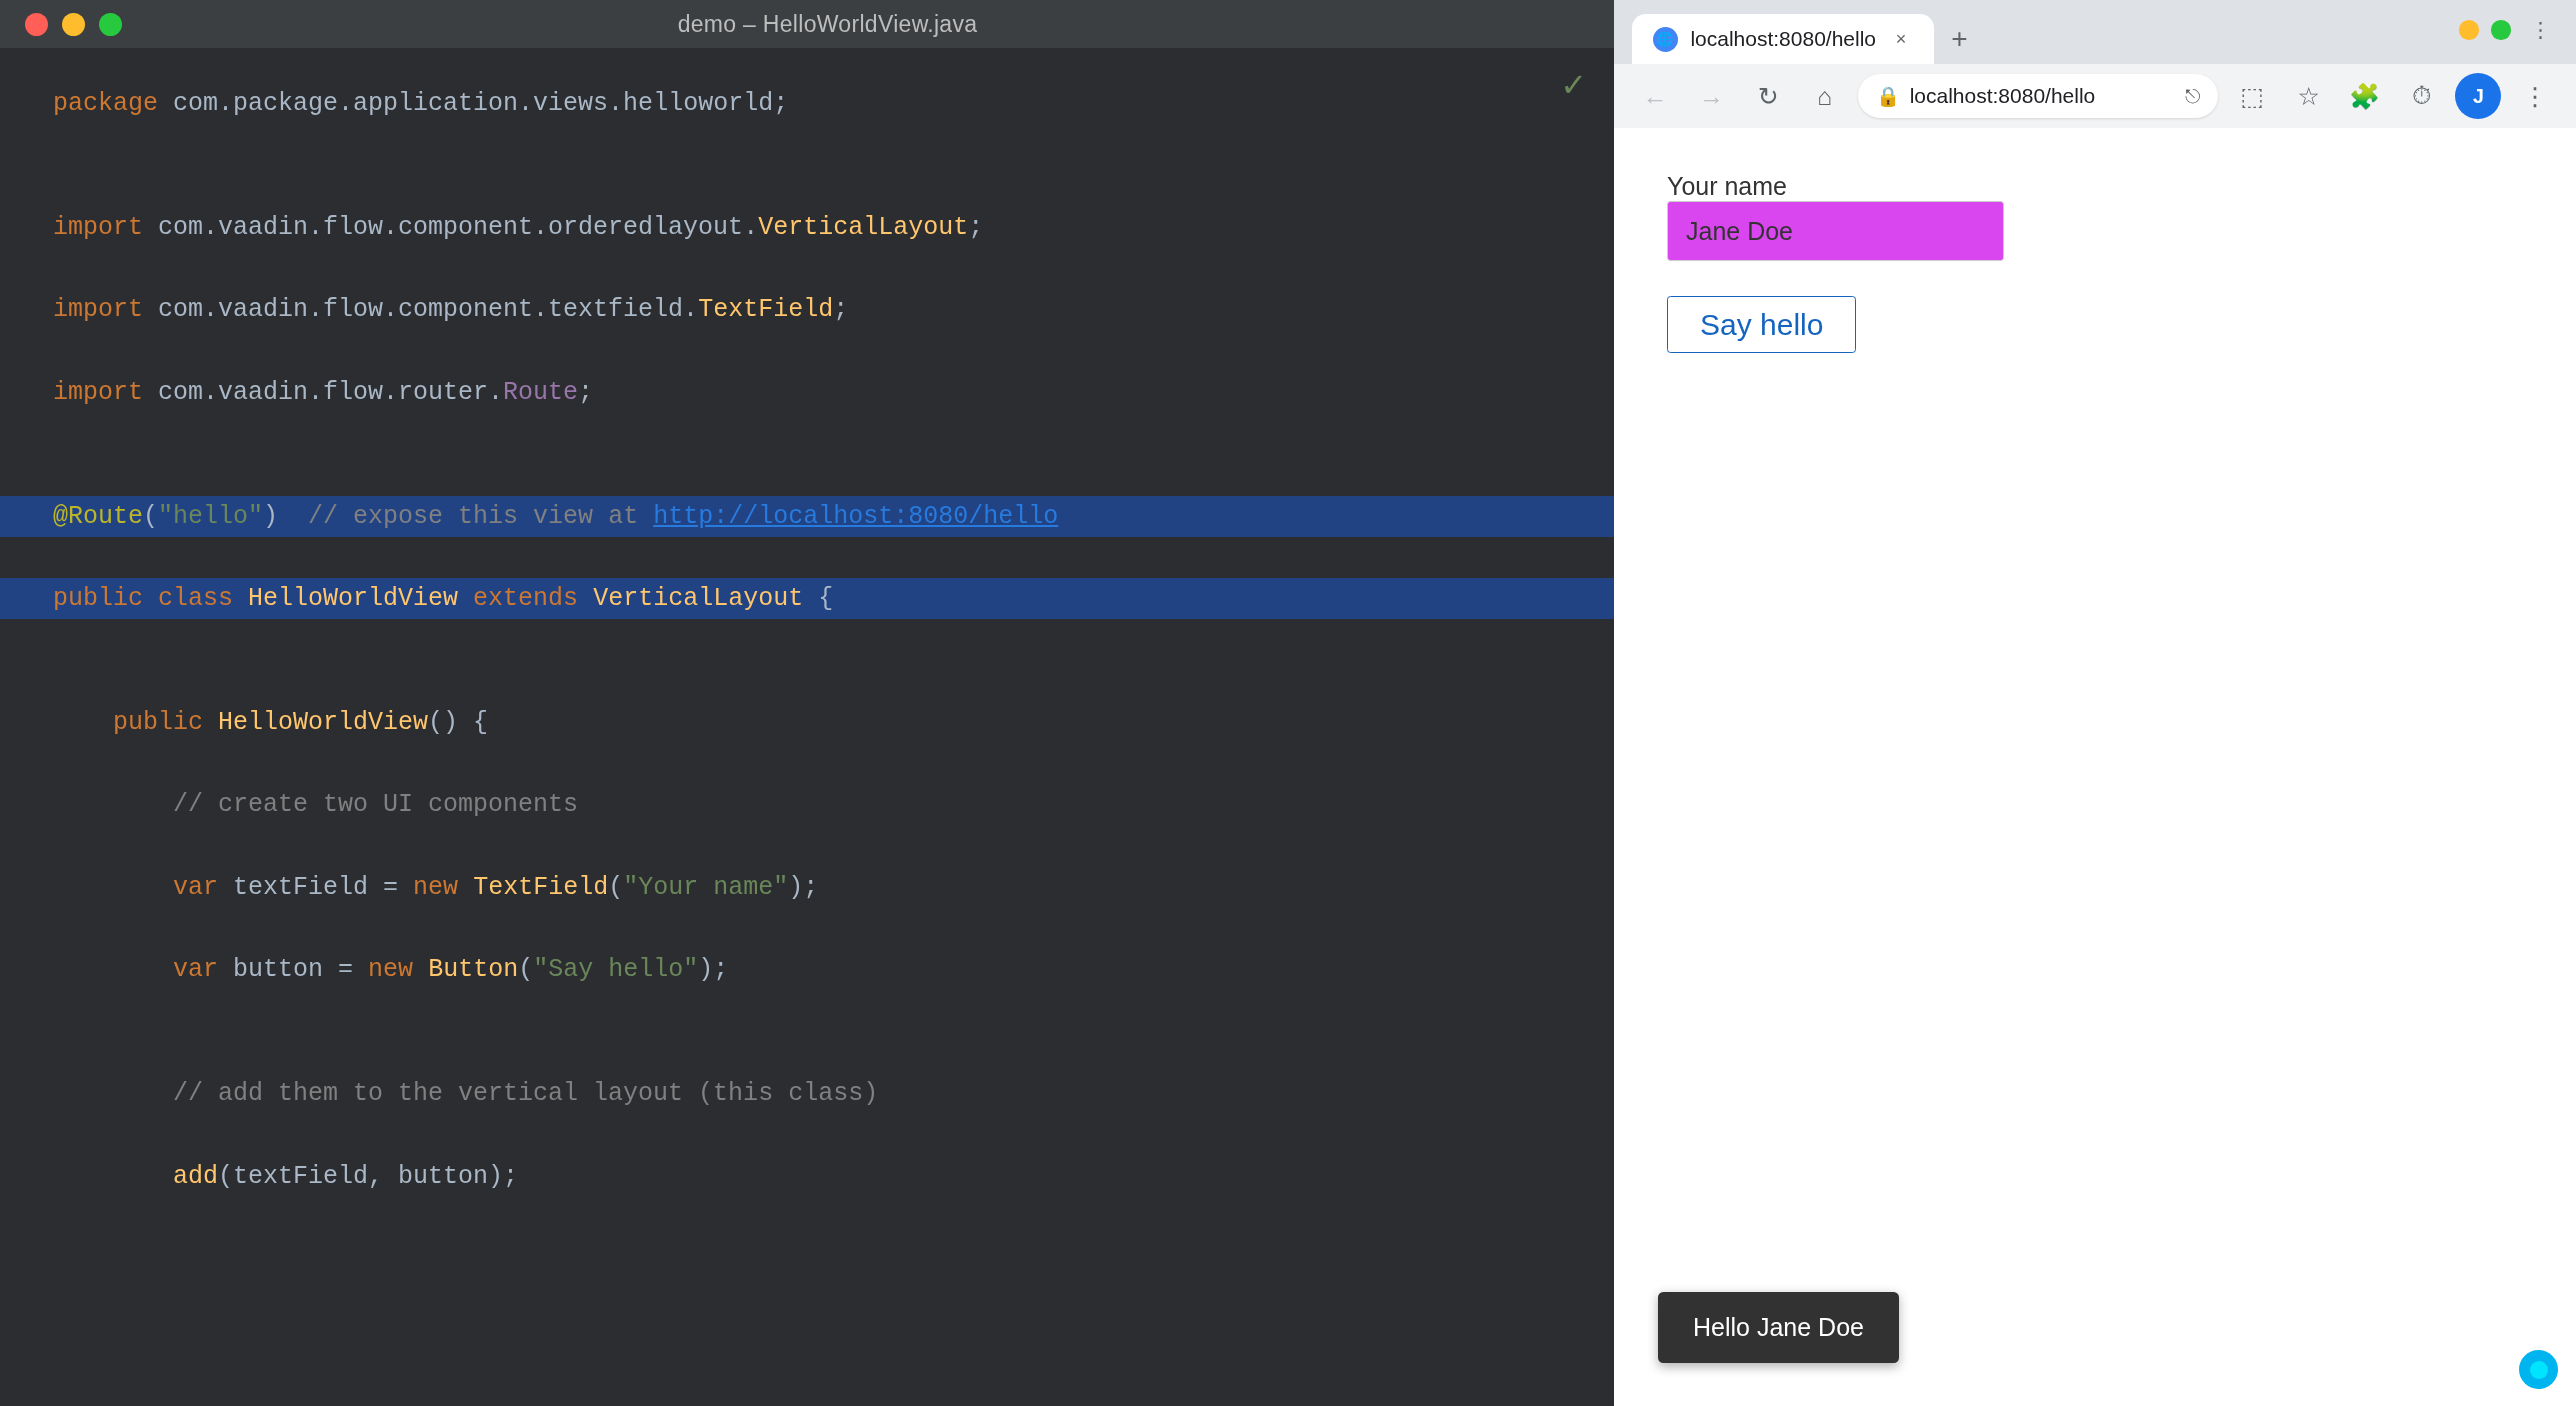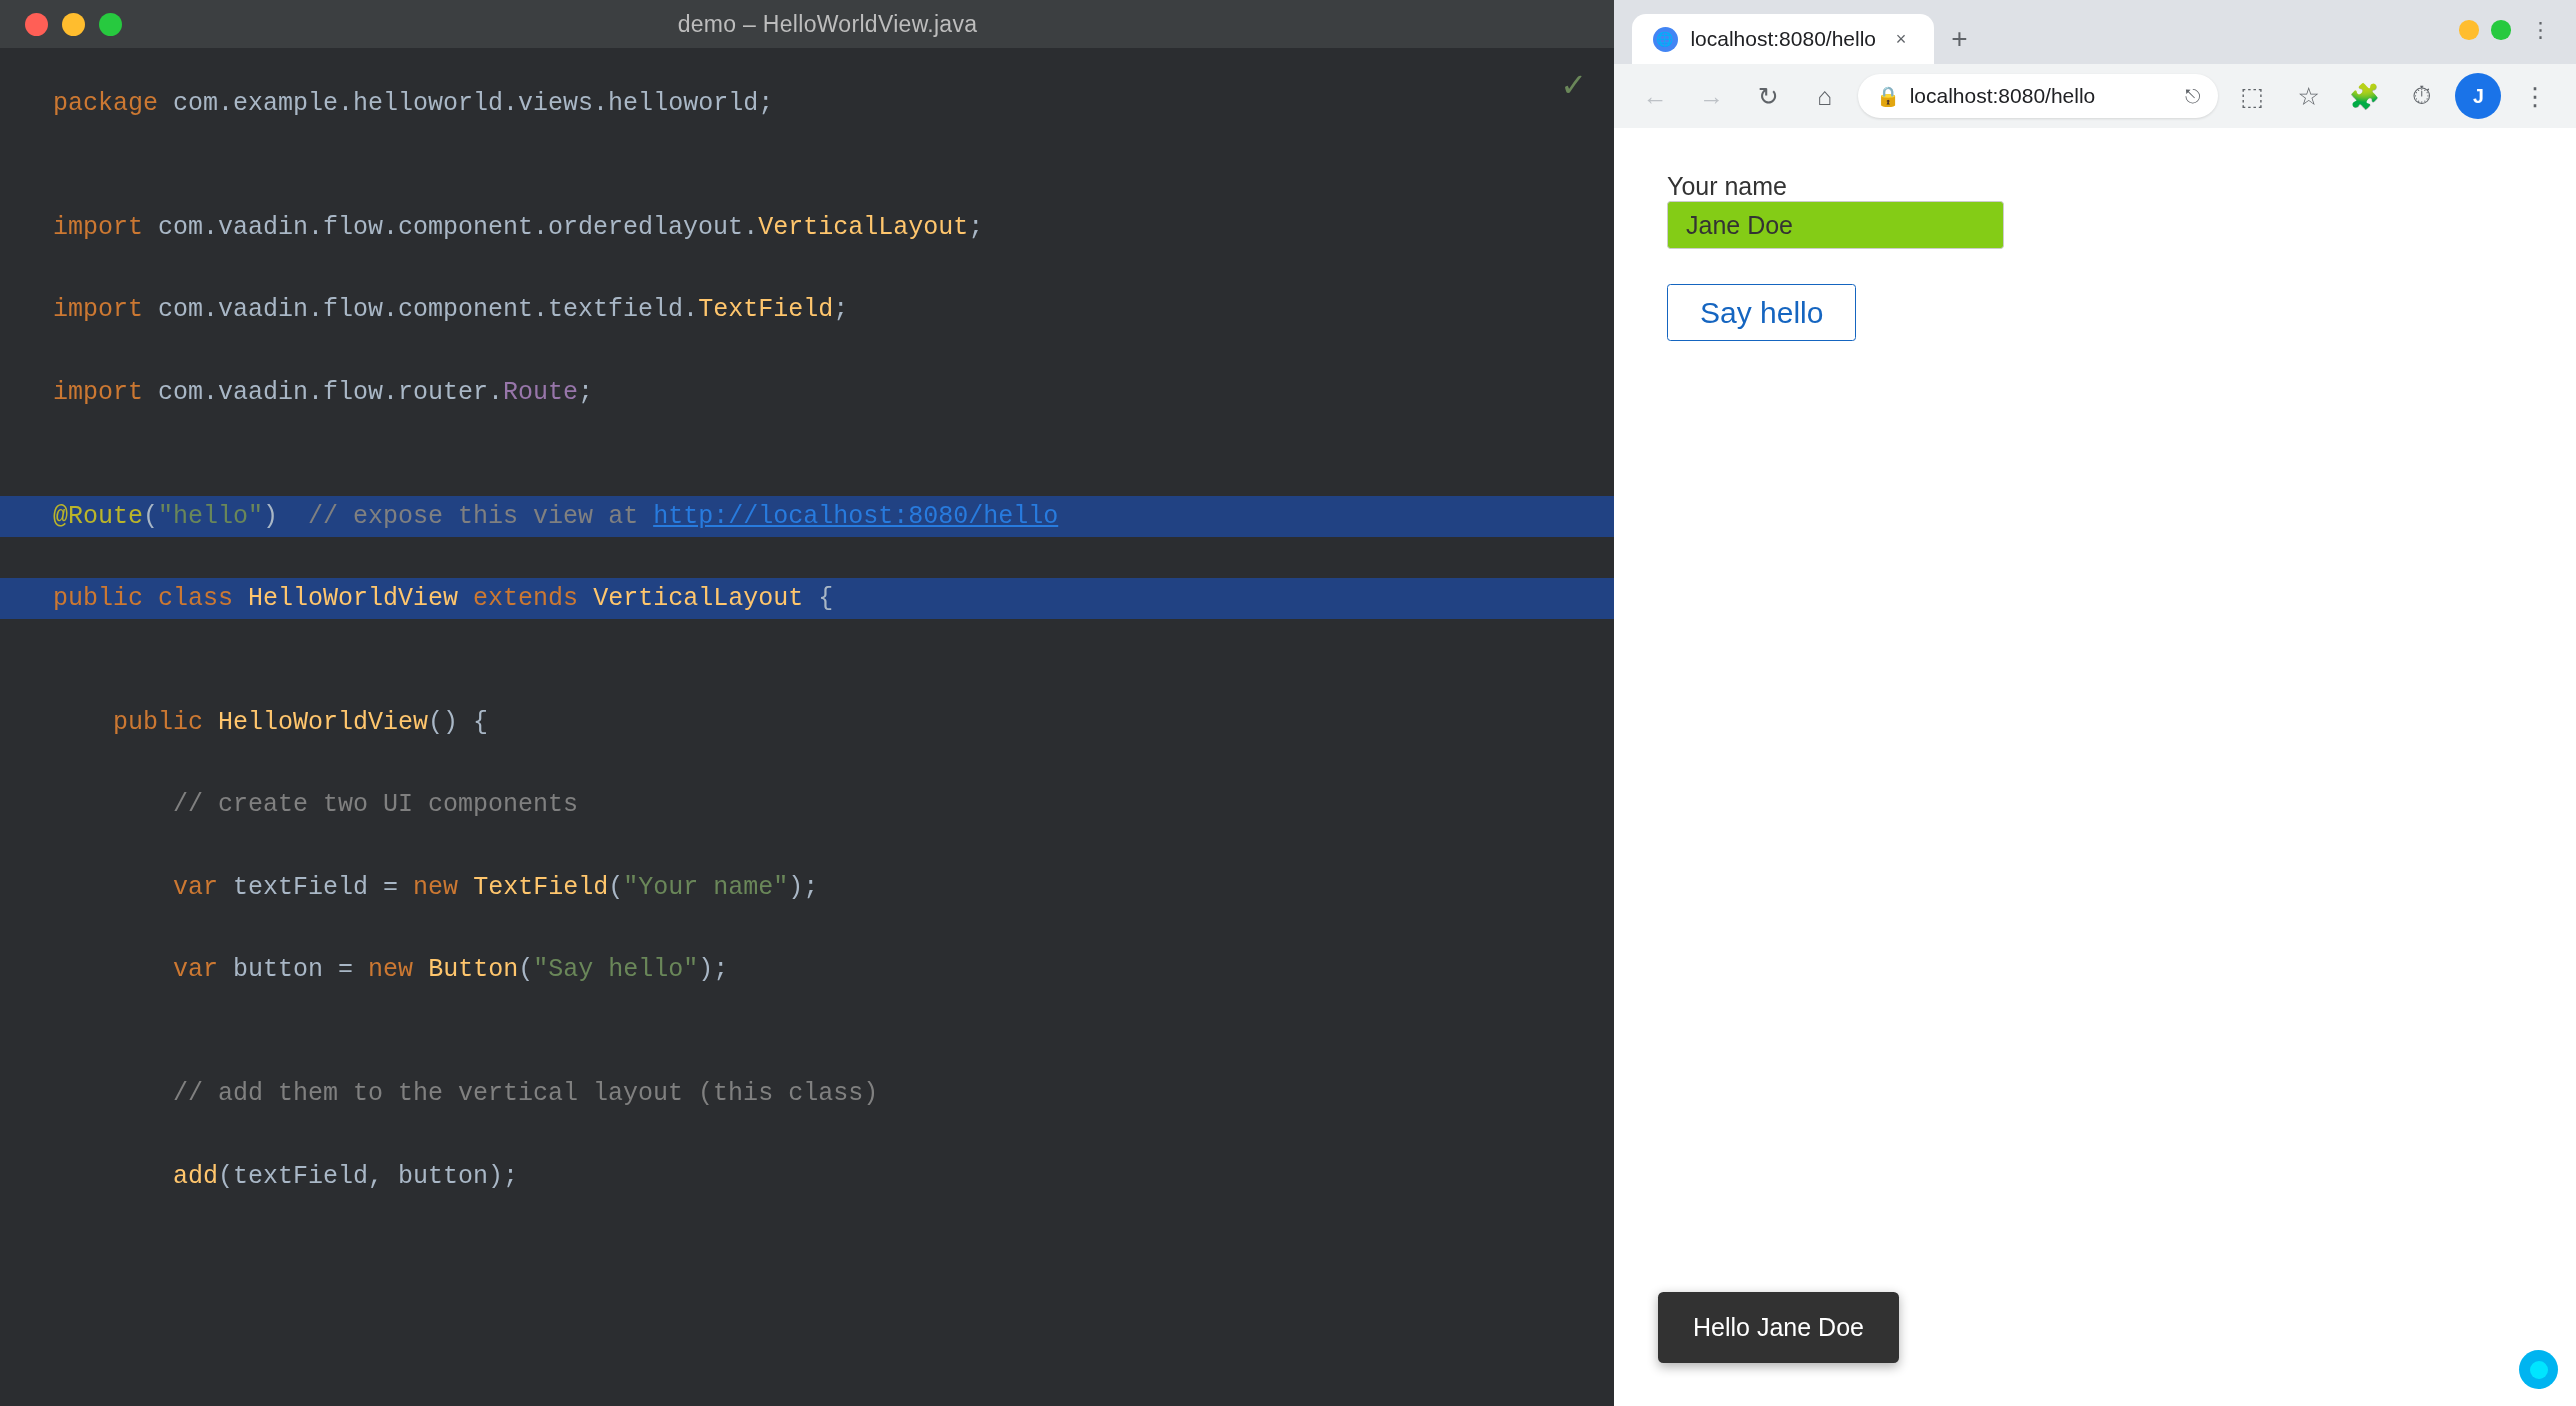--- a/index.html
+++ b/index.html
@@ -272,27 +272,27 @@
 
     .field-label {
       font-size: 25px;
       color: #333;
       margin-bottom: 12.4px;
       font-family: -apple-system, BlinkMacSystemFont, sans-serif;
     }
 
     .text-input {
       width: 337px;
-      height: 48px;
+      height: 60px;
       border: 0.9px solid #ccc;
       border-radius: 3.5px;
       padding: 0 18px;
       font-size: 25px;
       color: #333;
-      background: #84cc16;
+      background: #d946ef;
       outline: none;
       margin-bottom: 35px;
       display: block;
     }
 
     .say-hello-btn {
       height: 57px;
       padding: 0 32px;
       background: transparent;
       border: 0.9px solid #1565c0;
@@ -346,21 +346,21 @@
     <div class="window-controls">
       <button class="win-btn win-close"></button>
       <button class="win-btn win-min"></button>
       <button class="win-btn win-max"></button>
     </div>
     <span class="ide-titlebar-title">demo – HelloWorldView.java</span>
   </div>
 
   <div class="code-area">
     <span class="check-mark">✓</span>
-    <pre><span class="line-normal"><span class="kw">package</span> <span class="plain">com.example.helloworld.views.helloworld;</span></span>
+    <pre><span class="line-normal"><span class="kw">package</span> <span class="plain">com.package.application.views.helloworld;</span></span>
 <span class="line-normal"></span>
 <span class="line-normal"><span class="kw">import</span> <span class="plain">com.vaadin.flow.component.orderedlayout.</span><span class="cls">VerticalLayout</span><span class="plain">;</span></span>
 <span class="line-normal"><span class="kw">import</span> <span class="plain">com.vaadin.flow.component.textfield.</span><span class="cls">TextField</span><span class="plain">;</span></span>
 <span class="line-normal"><span class="kw">import</span> <span class="plain">com.vaadin.flow.router.</span><span class="var">Route</span><span class="plain">;</span></span>
 <span class="line-normal"></span>
 <span class="line-highlight"><span class="ann">@Route</span><span class="plain">(</span><span class="str">"hello"</span><span class="plain">)  </span><span class="cmt">// expose this view at </span><span class="lnk">http://localhost:8080/hello</span></span>
 <span class="line-highlight"><span class="kw">public class</span> <span class="cls">HelloWorldView</span> <span class="kw">extends</span> <span class="cls">VerticalLayout</span> <span class="plain">{</span></span>
 <span class="line-normal"></span>
 <span class="line-normal">    <span class="kw">public</span> <span class="fn">HelloWorldView</span><span class="plain">() {</span></span>
 <span class="line-normal">        <span class="cmt">// create two UI components</span></span>

